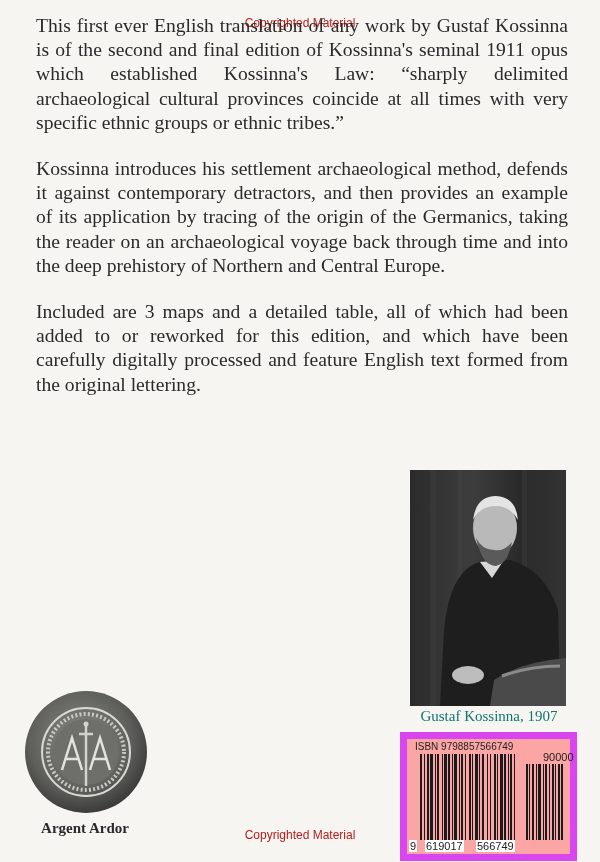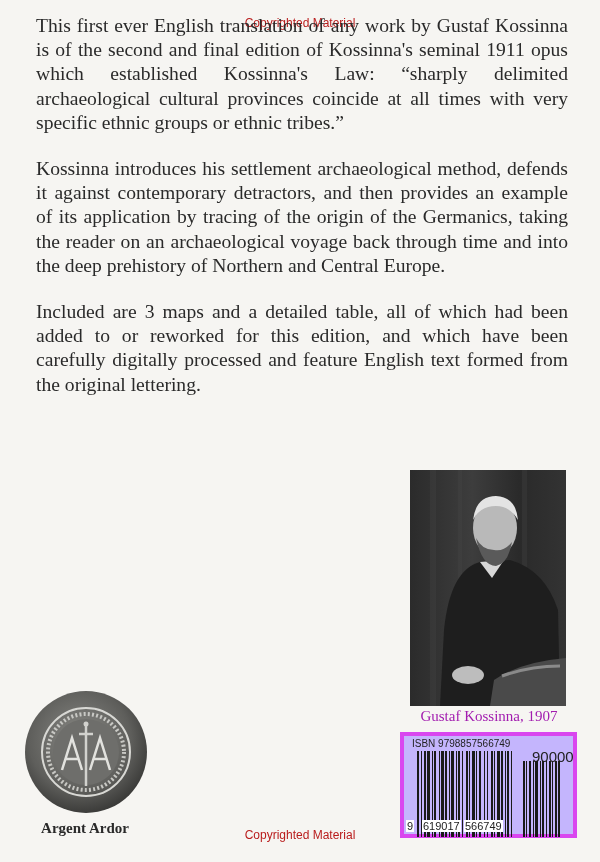--- a/index.html
+++ b/index.html
@@ -9,30 +9,30 @@
          font-family:"Liberation Sans","DejaVu Sans",sans-serif; font-size:12px; color:#b91c1c; letter-spacing:0; }
   .wm-top { top:16px; }
   .wm-bottom { top:828px; }
   .body-text { position:absolute; left:36px; width:532px; top:14px; }
   .body-text p { margin:0 0 22px 0; font-size:19.6px; line-height:24.2px; text-align:justify; }
   .photo-frame { position:absolute; left:410px; top:470px; width:156px; height:236px;
          background:#fff; }
   .photo { position:absolute; left:0; top:0; width:156px; height:236px; overflow:hidden;
          background:linear-gradient(90deg,#2d2d2d 0%,#3a3a3a 30%,#2a2a2a 60%,#353535 100%); }
   .caption { position:absolute; left:404px; top:708px; width:170px; text-align:center;
-         font-size:15px; color:#a21caf; }
-  .barcode-box { position:absolute; left:400px; top:732px; width:177px; height:106px;
-         background:#c4b5fd; border:4px solid #d946ef; box-sizing:border-box; }
+         font-size:15px; color:#0f766e; }
+  .barcode-box { position:absolute; left:400px; top:732px; width:177px; height:129px;
+         background:#fca5a5; border:7px solid #d946ef; box-sizing:border-box; }
   .isbn-label { position:absolute; left:8px; top:2px; font-family:"Liberation Sans","DejaVu Sans",sans-serif;
          font-size:10px; color:#222; }
   .bars { position:absolute; display:flex; align-items:stretch; }
   .bars span { display:block; background:#1a1a1a; height:100%; }
   .main-bars { left:13px; top:15px; height:86px; }
   .addon-bars { left:119px; top:25px; height:76px; }
-  .addon-num { position:absolute; left:128px; top:12px; font-family:"Liberation Sans","DejaVu Sans",sans-serif; font-size:15px; color:#222;text-align:right; }
+  .addon-num { position:absolute; left:136px; top:12px; font-family:"Liberation Sans","DejaVu Sans",sans-serif; font-size:11px; color:#222;text-align:right; }
   .bc-digits { position:absolute; bottom:2px; font-family:"Liberation Sans","DejaVu Sans",sans-serif;
          font-size:11px; color:#222; background:#fff; padding:0 1px; }
   .logo { position:absolute; left:24px; top:690px; width:124px; height:124px; }
   .logo-name { position:absolute; left:20px; top:820px; width:130px; text-align:center;
          font-size:15px; font-weight:bold; color:#2a2a2a; }
 </style>
 </head>
 <body>
 
 <div class="watermark wm-top">Copyrighted Material</div>
@@ -119,21 +119,21 @@
       <span style="width:1px;margin-right:1px"></span>
     <span style="width:2px;margin-right:2px"></span>
       <span style="width:1px;margin-right:2px"></span>
     <span style="width:2px;margin-right:1px"></span>
       <span style="width:1px;margin-right:2px"></span>
     <span style="width:2px;margin-right:1px"></span>
       <span style="width:2px;margin-right:0"></span>
   </div>
   <div class="bc-digits" style="left:2px;">9</div>
   <div class="bc-digits" style="left:18px;">619017</div>
-  <div class="bc-digits" style="left:60px;">566749</div>
+  <div class="bc-digits" style="left:69px;">566749</div>
 </div>
 
 <div class="logo">
   <svg width="124" height="124" viewBox="0 0 124 124">
     <defs>
       <radialGradient id="coin" cx="0.45" cy="0.4" r="0.6">
         <stop offset="0" stop-color="#8a8a86"></stop>
         <stop offset="0.7" stop-color="#5e5e5b"></stop>
         <stop offset="1" stop-color="#3c3c3a"></stop>
       </radialGradient>

